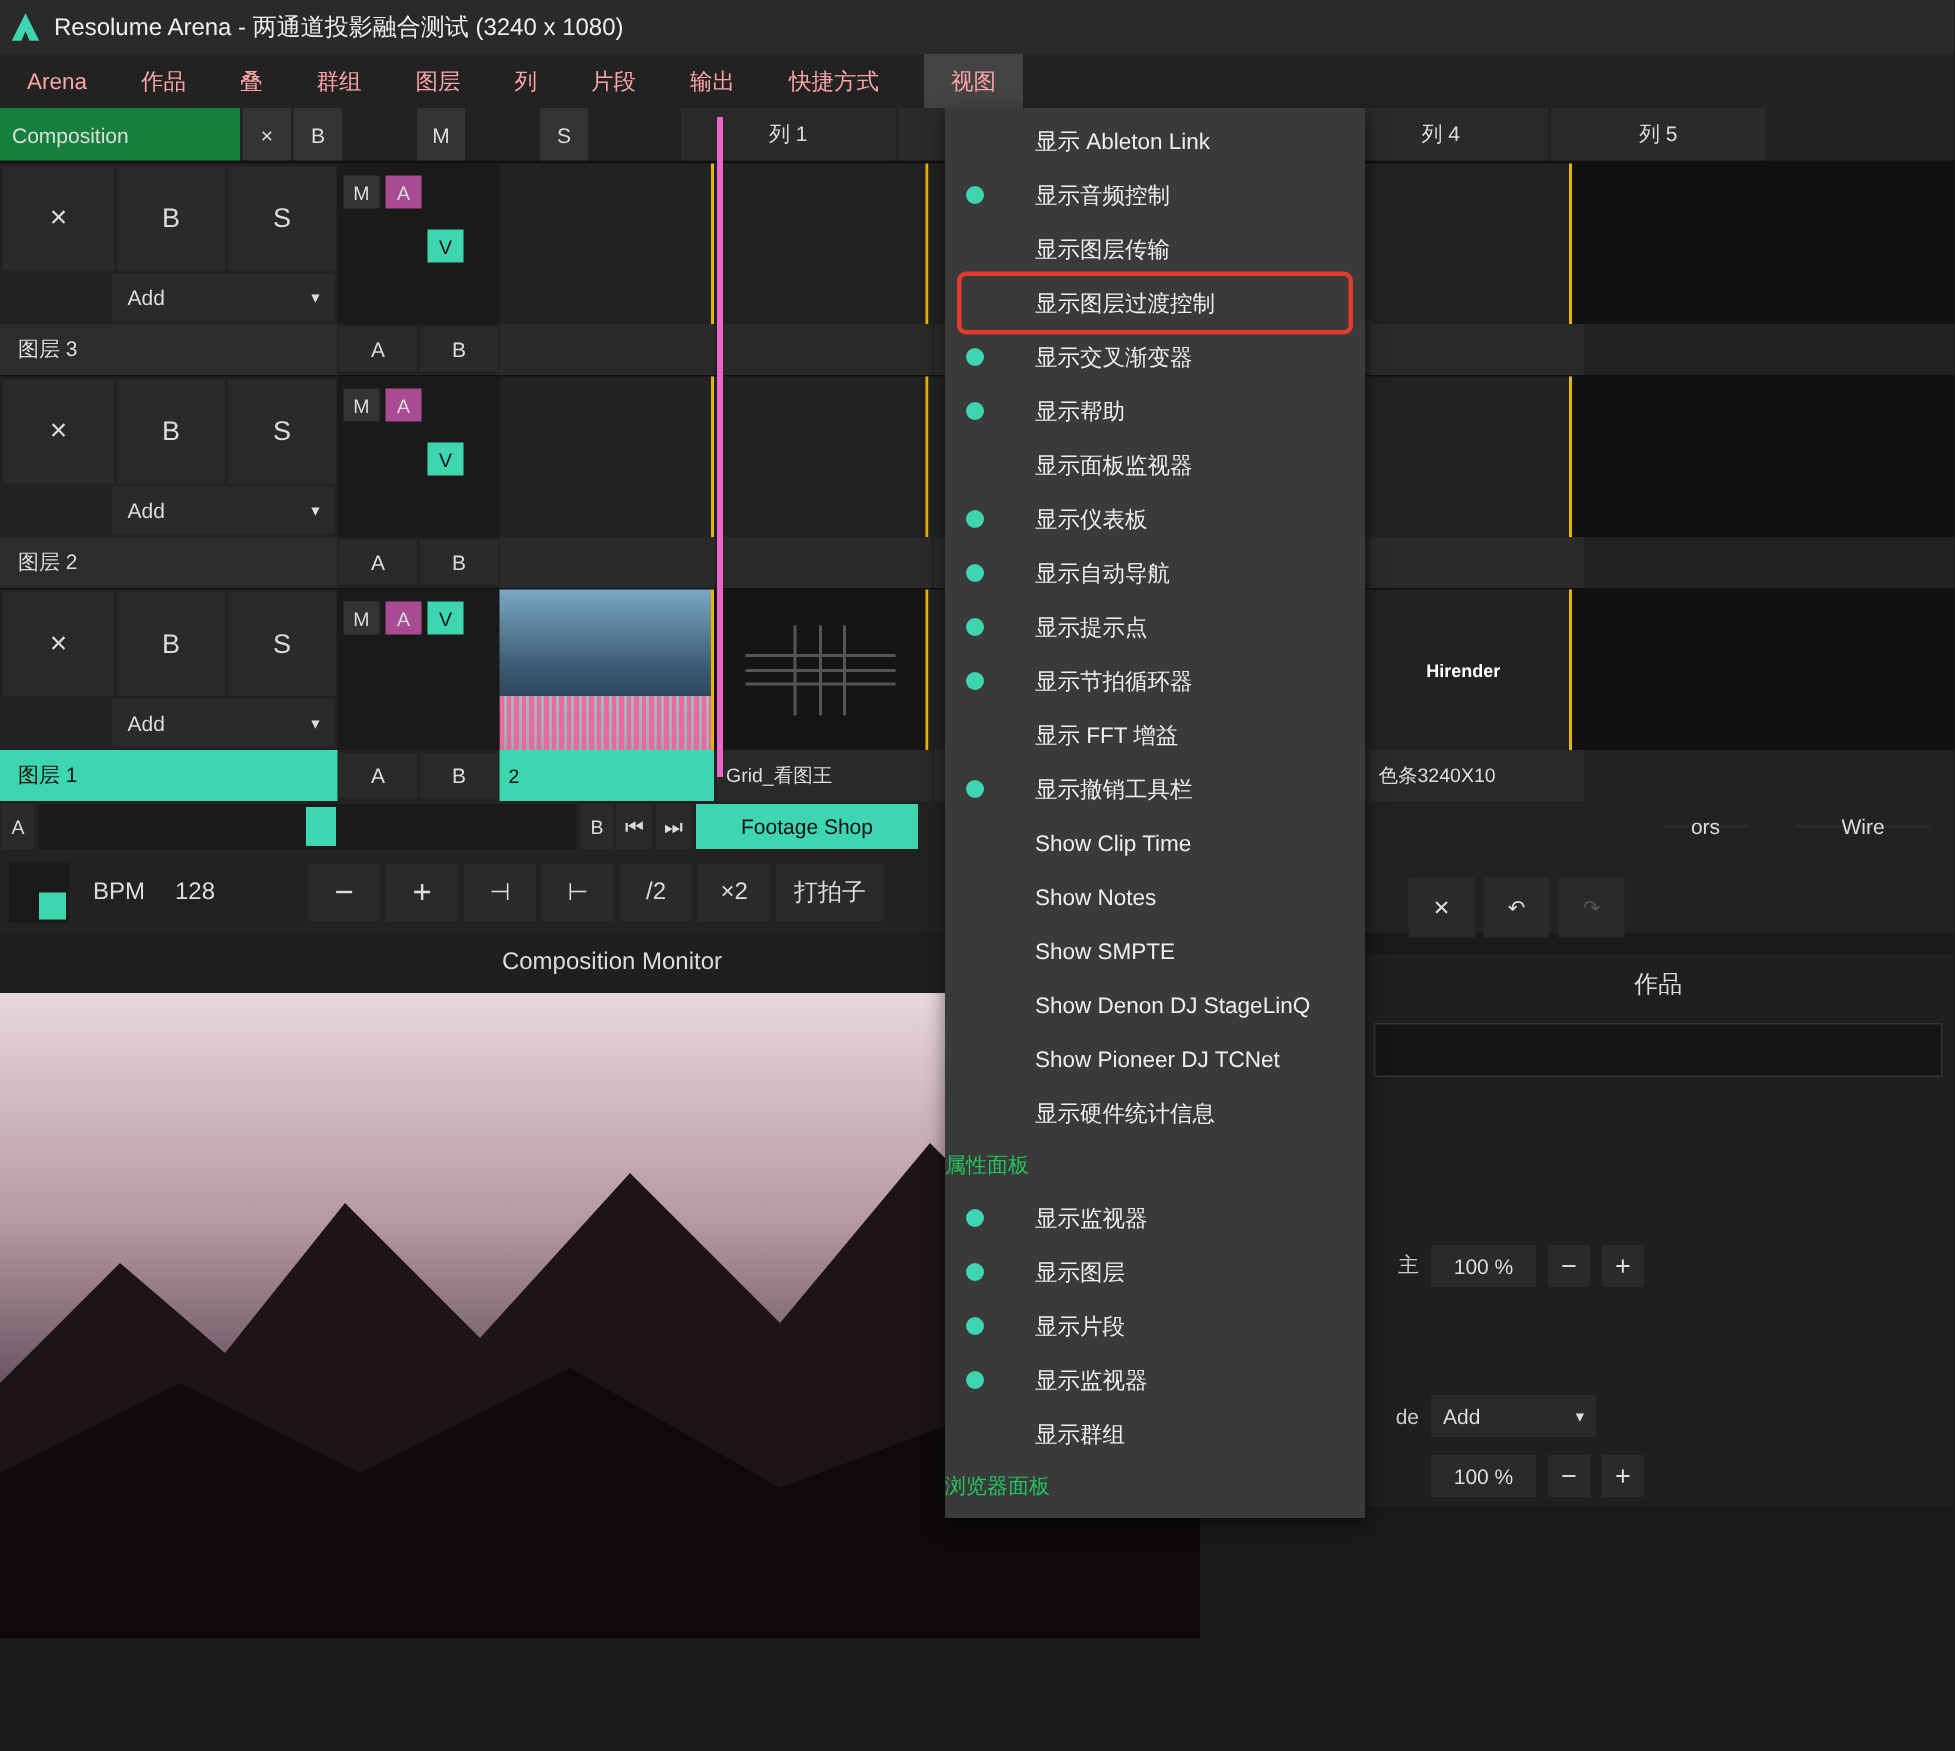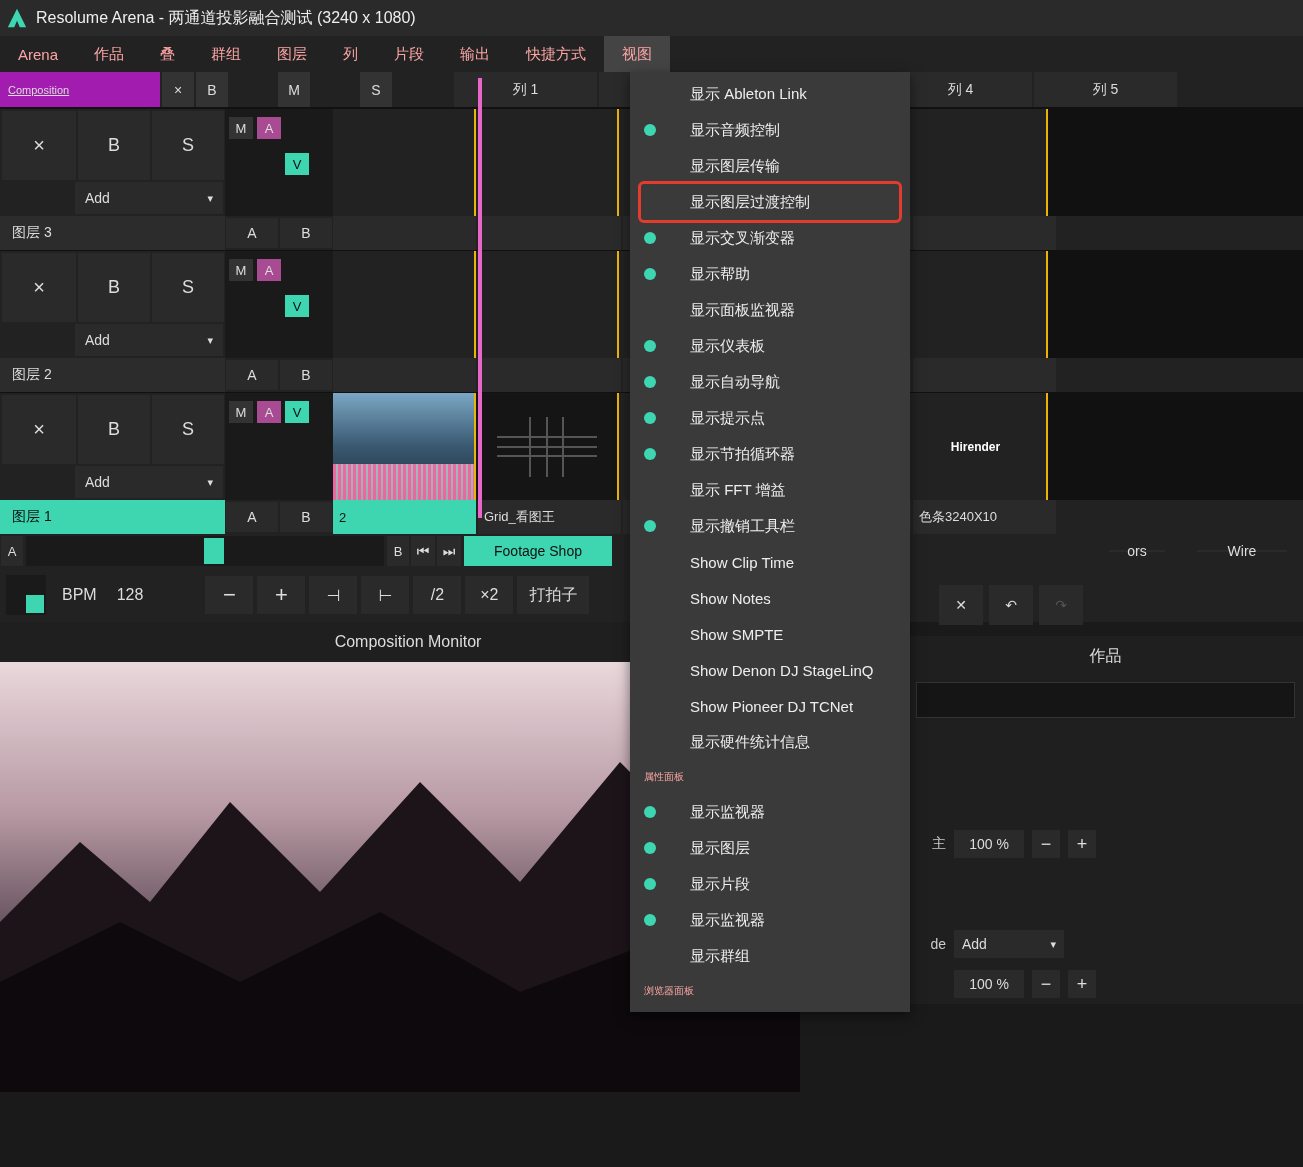--- a/index.html
+++ b/index.html
@@ -6,43 +6,43 @@
   body { background: #1a1a1a; color: #ddd; font-size: 14px; width: 1303px; height: 1167px; overflow: hidden; position: relative; }
 
   
   .titlebar { display: flex; align-items: center; height: 36px; padding: 0 6px; background: #2a2a2a; font-size: 16px; color: #eee; }
   .logo { width: 22px; height: 22px; margin-right: 8px; position:relative; }
   .logo svg { width:100%; height:100%; }
 
   
   .menubar { display: flex; height: 36px; background: #222; align-items: stretch; }
   .menubar .menu-item { padding: 0 18px; display: flex; align-items: center; cursor: pointer; color: #fca5a5; font-size: 15px; }
-  .menubar .menu-item.open { background: #444; }
+  .menubar .menu-item.open { background: #444; margin-left: 12px; }
 
   
   .dropdown {
     position: absolute; left: 630px; top: 72px; width: 280px;
     background: #3a3a3a; box-shadow: 0 4px 12px rgba(0,0,0,.5); z-index: 1000; padding: 4px 0;
   }
   .dropdown .dd-item {
     height: 36px; display: flex; align-items: center; padding-left: 60px; cursor: pointer;
     color: #eee; font-size: 15px; position: relative;
   }
   .dropdown .dd-item .dot {
     width: 12px; height: 12px; border-radius: 50%; background: #3dd6b0;
     position: absolute; left: 14px;
   }
-  .dropdown .dd-section { height: 34px; display:flex; align-items:center; padding-left: 14px; color: #fca5a5; font-size:10px; }
+  .dropdown .dd-section { height: 34px; display:flex; align-items:center; color: #22c55e; font-size:14px; }
   .dropdown .highlight-box {
     position:absolute; left:8px; width:264px; height:42px; border:3px solid #e33b2e; border-radius:6px; pointer-events:none;
   }
 
   
   .comp-row { display: flex; height: 36px; background: #222; border-bottom: 1px solid #111; }
-  .comp-row .label { width: 160px; display:flex; align-items:center; padding-left:8px; background:#a21caf; font-size:11px;text-decoration:underline; }
+  .comp-row .label { width: 160px; display:flex; align-items:center; padding-left:8px; background:#15803d; font-size:14px; }
   .comp-row .btn { width:32px; margin-left:2px; background:#333; display:flex; align-items:center; justify-content:center; cursor:pointer; }
   .comp-row .gap { flex: 0 0 auto; }
   .col-tab { width:143px; background:#2a2a2a; margin-right:2px; display:flex; align-items:center; justify-content:center; cursor:pointer; }
 
   
   .layer { display:flex; height:108px; border-top:1px solid #111; position:relative; }
   .layer .controls { width:225px; display:flex; flex-direction:column; background:#222; }
   .layer .controls .row1 { display:flex; flex:1; }
   .layer .controls .row1 .x { width:74px; background:#2a2a2a; margin:2px 1px 2px 2px; display:flex; align-items:center; justify-content:center; font-size:20px; cursor:pointer; }
   .layer .controls .row1 .b, .layer .controls .row1 .s { flex:1; background:#2a2a2a; margin:2px 1px; display:flex; align-items:center; justify-content:center; font-size:18px; cursor:pointer; }

